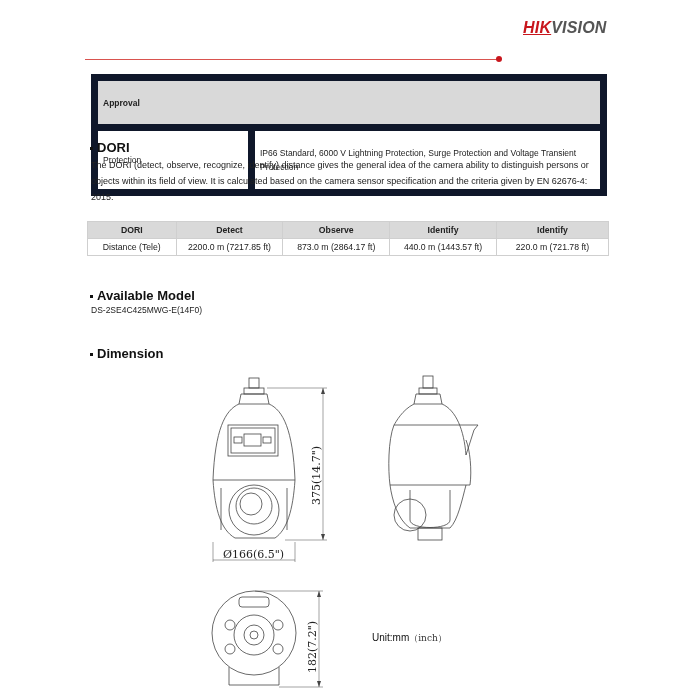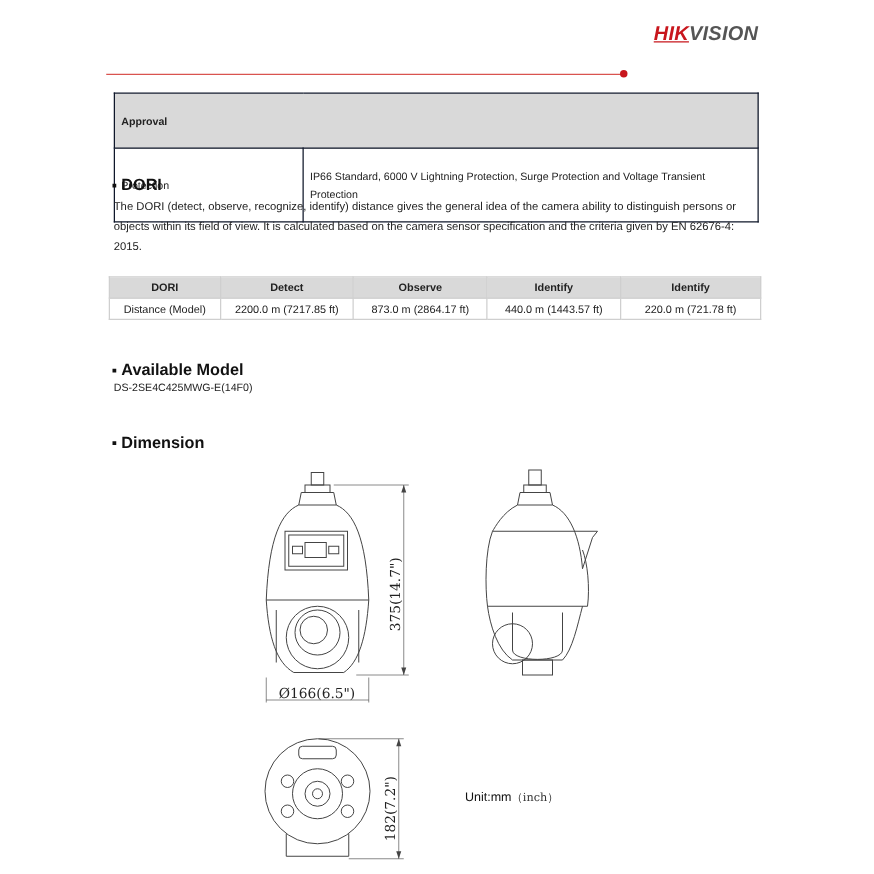--- a/index.html
+++ b/index.html
@@ -5,21 +5,21 @@
   html, body { margin: 0; padding: 0; background: #ffffff; }
   body { width: 699px; height: 699px; position: relative; overflow: hidden; font-family: "Liberation Sans", "DejaVu Sans", sans-serif; color: #222; }
   .logo { position: absolute; left: 523px; top: 19px; font-family: "Liberation Sans", sans-serif; font-size: 16px; font-weight: bold; font-style: italic; letter-spacing: 0.2px; }
   .logo .hik { color: #c8161d; text-decoration: underline; }
   .logo .vision { color: #555; font-weight: bold; }
   .redline { position: absolute; left: 85px; top: 59px; width: 413px; height: 1px; background: #d9534f; }
   .reddot { position: absolute; left: 496px; top: 56px; width: 6px; height: 6px; border-radius: 50%; background: #c8161d; }
 
   table { border-collapse: collapse; font-family: "Liberation Sans", sans-serif; }
   .approval { position: absolute; left: 91px; top: 74px; width: 516px; font-size: 8.5px; }
-  .approval td { border: 1px solid #0f172a; padding: 15px 5px; vertical-align: middle; }
+  .approval td { border: 7px solid #0f172a; padding: 15px 5px; vertical-align: middle; }
   .approval .head td { background: #d9d9d9; font-weight: bold; height: 13px; }
   .approval .c1 { width: 140px; height: 28px; }
   .approval .c2 { line-height: 14px; }
 
   .section-title { position: absolute; left: 90px; font-size: 13px; font-weight: bold; color: #111; }
   .section-title .bullet { display: inline-block; width: 3px; height: 3px; background: #111; margin-right: 4px; vertical-align: middle; }
   .para { position: absolute; left: 91px; top: 157px; width: 520px; font-size: 9px; line-height: 16px; color: #222; }
 
   .dori { position: absolute; left: 87px; top: 221px; width: 522px; font-size: 8.7px; text-align: center; }
   .dori td, .dori th { border: 1px solid #cfcfcf; padding: 1px 2px; height: 14px; }
@@ -57,21 +57,21 @@
 <table class="dori">
   <tbody>
       <tr>
     <th style="width:17%">DORI</th>
     <th style="width:20.5%">Detect</th>
     <th style="width:20.5%">Observe</th>
     <th style="width:20.5%">Identify</th>
     <th style="width:21.5%">Identify</th>
   </tr>
   <tr>
-    <td>Distance (Model)</td>
+    <td>Distance (Tele)</td>
     <td>2200.0 m (7217.85 ft)</td>
     <td>873.0 m (2864.17 ft)</td>
     <td>440.0 m (1443.57 ft)</td>
     <td>220.0 m (721.78 ft)</td>
   </tr>
 </tbody>
   </table>
 
 <div class="section-title" style="top:288px;"><span class="bullet"></span><span>Available Model</span></div>
 <div class="model">DS-2SE4C425MWG-E(14F0)</div>

